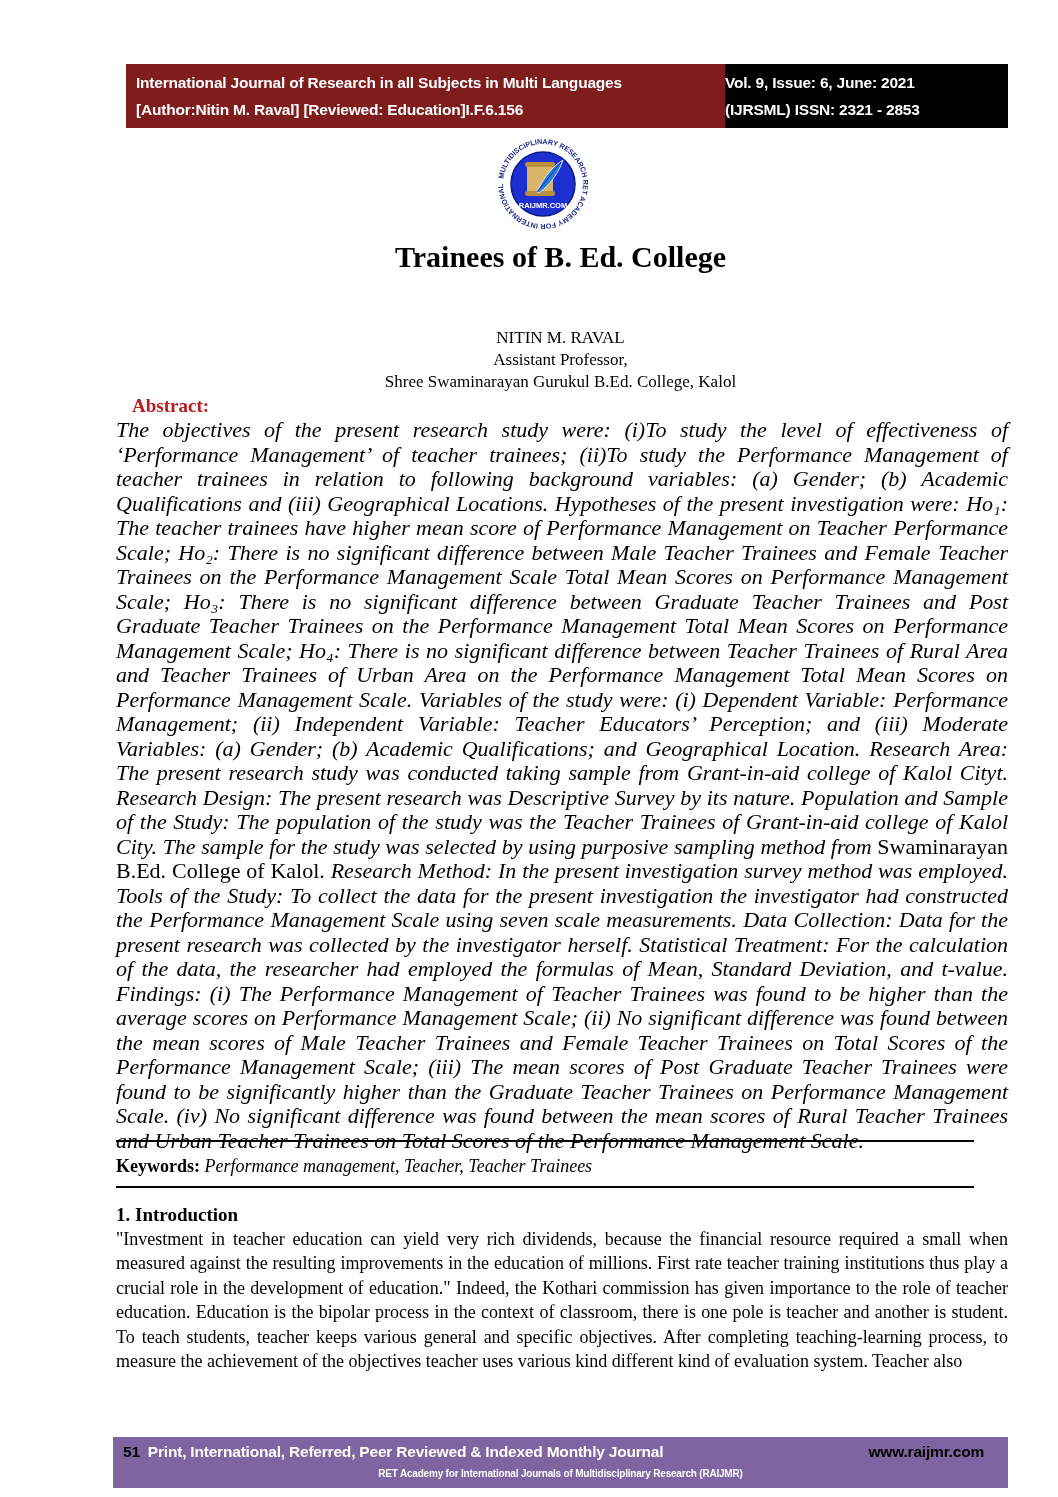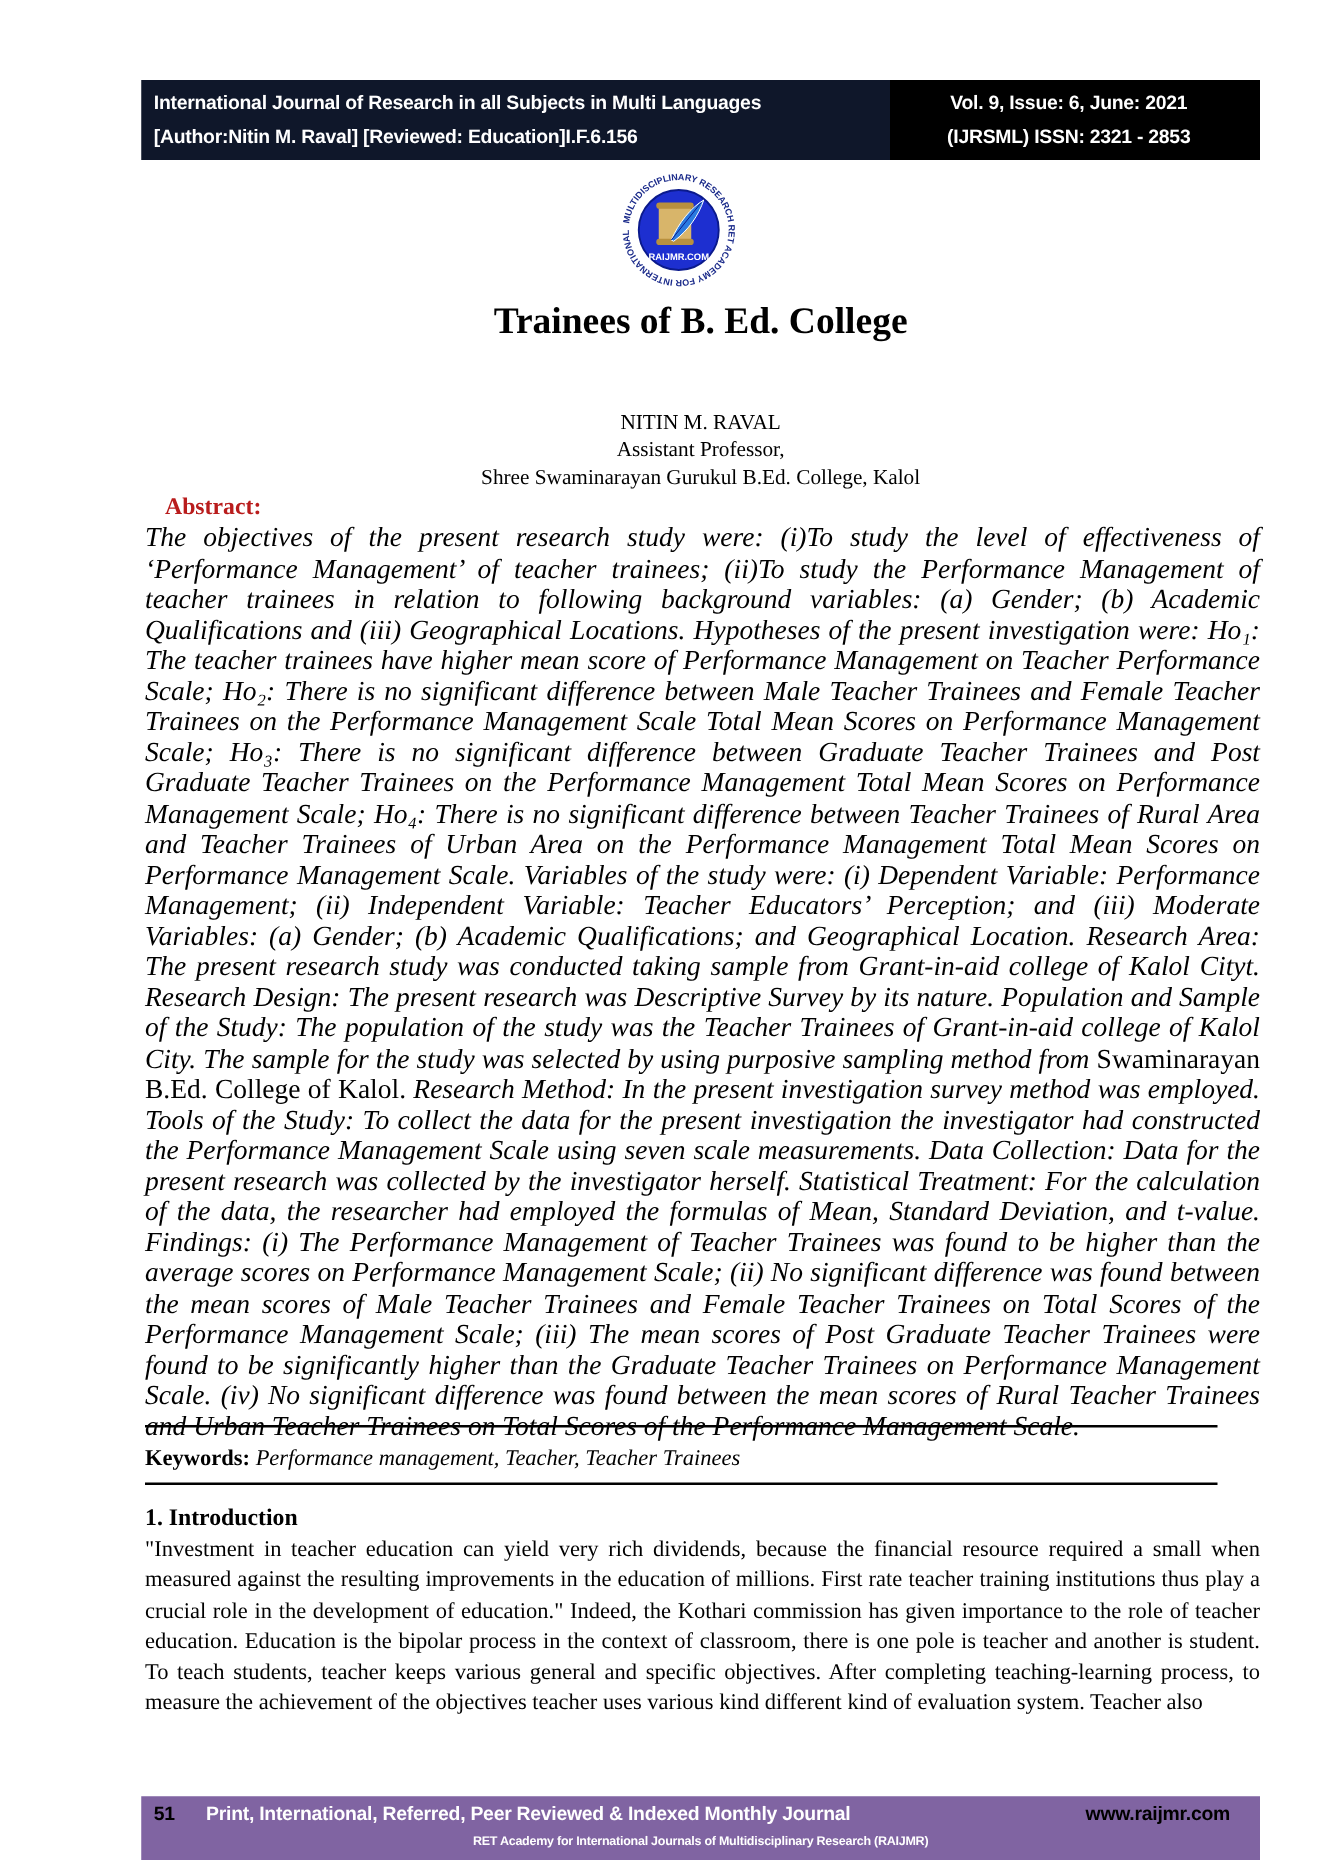--- a/index.html
+++ b/index.html
@@ -1,21 +1,21 @@
 <!DOCTYPE html>
 <html><head>
 <meta charset="utf-8">
 <style>
   html, body { margin: 0; padding: 0; background: #ffffff; }
   body { width: 1058px; height: 1497px; position: relative; overflow: hidden; }
 
   
   .hdr { position: absolute; top: 64px; left: 113px; width: 895px; height: 64px; display: flex; }
-  .hdr-left { background: #0f172a; width: 599px; height: 100%; box-sizing: border-box; padding: 5px 0 0 10px; color: #ffffff; }
-  .hdr-right { background: #000000; flex: 1; height: 100%; box-sizing: border-box; padding: 5px 10px 0 0; color: #ffffff; text-align: center; }
+  .hdr-left { background: #7f1d1d; width: 599px; height: 100%; box-sizing: border-box; padding: 5px 0 0 10px; color: #ffffff; margin-left: 13px; }
+  .hdr-right { background: #000000; flex: 1; height: 100%; box-sizing: border-box; padding: 5px 10px 0 0; color: #ffffff; text-align: left; }
   .hdr-line { font-family: "Liberation Sans", "DejaVu Sans", sans-serif; font-weight: bold; font-size: 15.5px; line-height: 27px; white-space: nowrap; letter-spacing: -0.2px; }
 
   
   .logo { position: absolute; left: 497px; top: 138px; width: 92px; height: 92px; }
 
   
   .title { position: absolute; top: 240px; left: 113px; width: 895px; text-align: center; font-family: "Liberation Serif", serif; font-weight: bold; font-size: 30px; line-height: 34px; color: #000; }
   .author-block { position: absolute; top: 327px; left: 113px; width: 895px; text-align: center; font-family: "Liberation Serif", serif; font-size: 17px; line-height: 22px; color: #000; }
 
   
@@ -30,21 +30,21 @@
   .keywords i { font-style: italic; }
 
   .sec-head { position: absolute; top: 1203px; left: 116px; font-family: "Liberation Serif", serif; font-weight: bold; font-size: 19px; line-height: 24px; color: #000; }
   .intro { position: absolute; top: 1227px; left: 116px; width: 892px; font-family: "Liberation Serif", serif; font-size: 18px; line-height: 24.4px; text-align: justify; color: #000; }
 
   
   .ftr { position: absolute; top: 1437px; left: 113px; width: 895px; height: 51px; background: #8064a2; }
   .ftr-line1 { position: absolute; top: 4px; left: 10px; right: 24px; font-family: "Liberation Sans", "DejaVu Sans", sans-serif; font-weight: bold; font-size: 15.5px; line-height: 22px; white-space: nowrap; display: flex; justify-content: space-between; letter-spacing: -0.2px; }
   .ftr-line2 { position: absolute; top: 26px; left: 0; right: 0; text-align: center; font-family: "Liberation Sans", "DejaVu Sans", sans-serif; font-weight: bold; font-size: 10px; line-height: 22px; color: #ffffff; white-space: nowrap; letter-spacing: -0.2px; }
   .pg { color: #000000; }
-  .ftr-txt { color: #ffffff; margin-left: 25px; }
+  .ftr-txt { color: #ffffff; margin-left: 8px; }
   .ftr-url { color: #000000; }
 </style>
 </head>
 <body>
 
 <div class="hdr">
   <div class="hdr-left">
     <div class="hdr-line">International Journal of Research in all Subjects in Multi Languages</div>
     <div class="hdr-line">[Author:Nitin M. Raval] [Reviewed: Education]I.F.6.156</div>
   </div>

